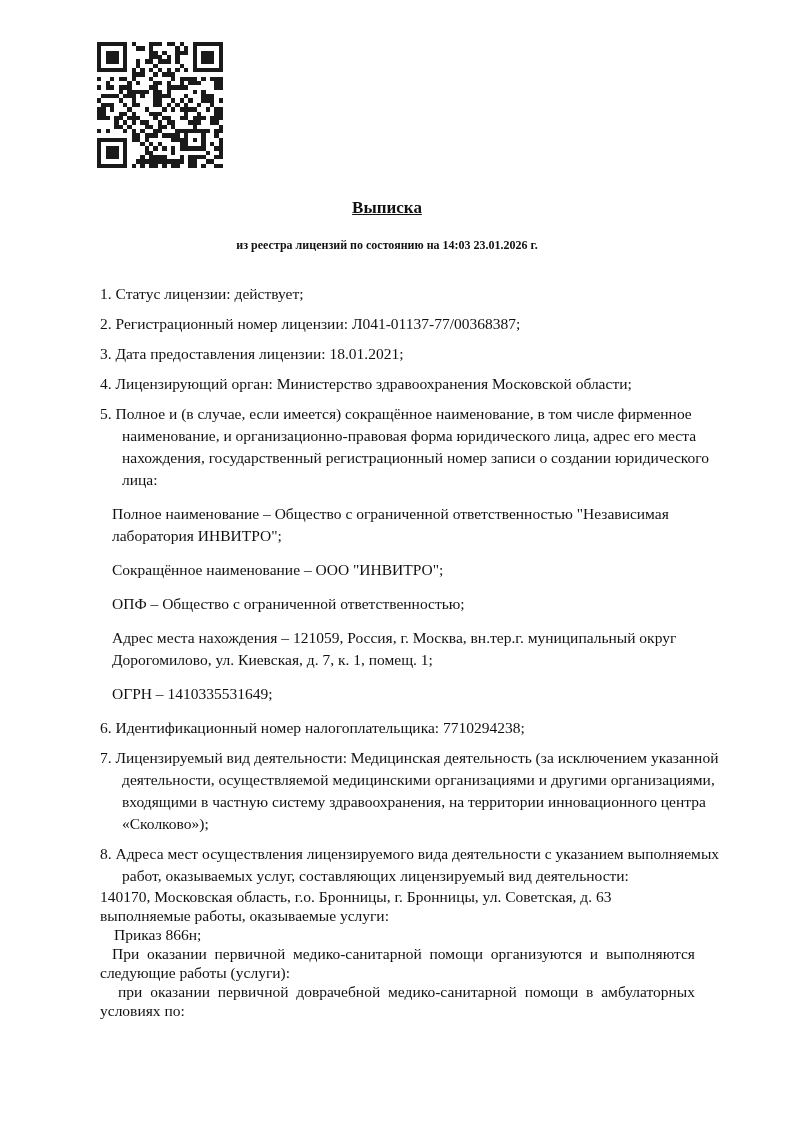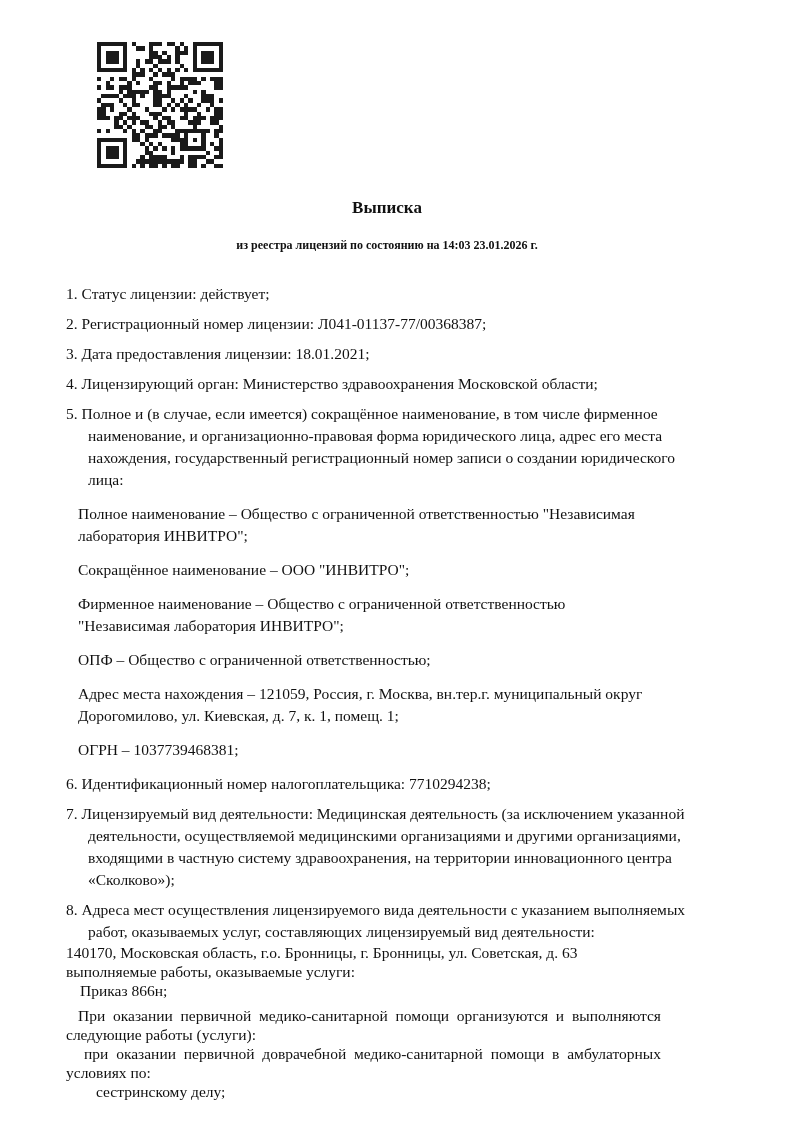--- a/index.html
+++ b/index.html
@@ -23,30 +23,31 @@
   .header {
     width: 774px;
     margin-top: 196px;
     text-align: center;
   }
   .doc-title {
     font-size: 17px;
     font-weight: bold;
     line-height: 24px;
     margin: 0;
+    text-decoration: underline;
   }
   .doc-subtitle {
     font-size: 12px;
     font-weight: bold;
     line-height: 24px;
     margin: 13px 0 0 0;
   }
   .content {
     margin-top: 26px;
-    padding-left: 66px;
+    padding-left: 100px;
     font-size: 15.5px;
     line-height: 22px;
   }
   .para {
     width: 608px;
     margin: 0 0 8px 0;
     padding-left: 22px;
     text-indent: -22px;
   }
   .para.mb0 { margin-bottom: 0; }
@@ -60,21 +61,21 @@
     line-height: 19px;
     margin-top: 0;
   }
   .addr-block > div, .addr-block > p { margin: 0; }
   .indent-sm { padding-left: 14px; }
   .indent-lg { padding-left: 30px; }
   .just {
     width: 595px;
     text-align: justify;
   }
-  .just.ti-12 { text-indent: 12px; margin-top: 6px; }
+  .just.ti-12 { text-indent: 12px; }
   .just.ti-18 { text-indent: 18px; }
 </style>
 </head>
 <body>
 
 <div class="qr">
     <svg viewBox="0 0 29 29" shape-rendering="crispEdges" fill="#1a1a1a" xmlns="http://www.w3.org/2000/svg">
       <rect x="0" y="0" width="1" height="1"></rect>
       <rect x="1" y="0" width="1" height="1"></rect>
       <rect x="2" y="0" width="1" height="1"></rect>
@@ -497,31 +498,29 @@
 <div class="content">
   <p class="para">1. Статус лицензии: действует;</p>
   <p class="para">2. Регистрационный номер лицензии: Л041-01137-77/00368387;</p>
   <p class="para">3. Дата предоставления лицензии: 18.01.2021;</p>
   <p class="para">4. Лицензирующий орган: Министерство здравоохранения Московской области;</p>
   <p class="para mb0">5. Полное и (в случае, если имеется) сокращённое наименование, в том числе фирменное наименование, и организационно-правовая форма юридического лица, адрес его места нахождения, государственный регистрационный номер записи о создании юридического лица:</p>
 
   <div class="org-block">
     <div>Полное наименование – Общество с ограниченной ответственностью "Независимая лаборатория ИНВИТРО";</div>
     <div>Сокращённое наименование – ООО "ИНВИТРО";</div>
-    <div>Фирменное наименование – Общество с ограниченной ответственностью "Независимая лаборатория ИНВИТРО";</div>
     <div>ОПФ – Общество с ограниченной ответственностью;</div>
     <div>Адрес места нахождения – 121059, Россия, г. Москва, вн.тер.г. муниципальный округ Дорогомилово, ул. Киевская, д. 7, к. 1, помещ. 1;</div>
-    <div>ОГРН – 1037739468381;</div>
+    <div>ОГРН – 1410335531649;</div>
   </div>
 
   <p class="para">6. Идентификационный номер налогоплательщика: 7710294238;</p>
   <p class="para">7. Лицензируемый вид деятельности: Медицинская деятельность (за исключением указанной деятельности, осуществляемой медицинскими организациями и другими организациями, входящими в частную систему здравоохранения, на территории инновационного центра «Сколково»);</p>
   <p class="para mb0">8. Адреса мест осуществления лицензируемого вида деятельности с указанием выполняемых работ, оказываемых услуг, составляющих лицензируемый вид деятельности:</p>
 
   <div class="addr-block">
     <div>140170, Московская область, г.о. Бронницы, г. Бронницы, ул. Советская, д. 63</div>
     <div>выполняемые работы, оказываемые услуги:</div>
     <div class="indent-sm">Приказ 866н;</div>
     <p class="just ti-12">При оказании первичной медико-санитарной помощи организуются и выполняются следующие работы (услуги):</p>
     <p class="just ti-18">при оказании первичной доврачебной медико-санитарной помощи в амбулаторных условиях по:</p>
-    <div class="indent-lg">сестринскому делу;</div>
   </div>
 </div>
 
 </body></html>

